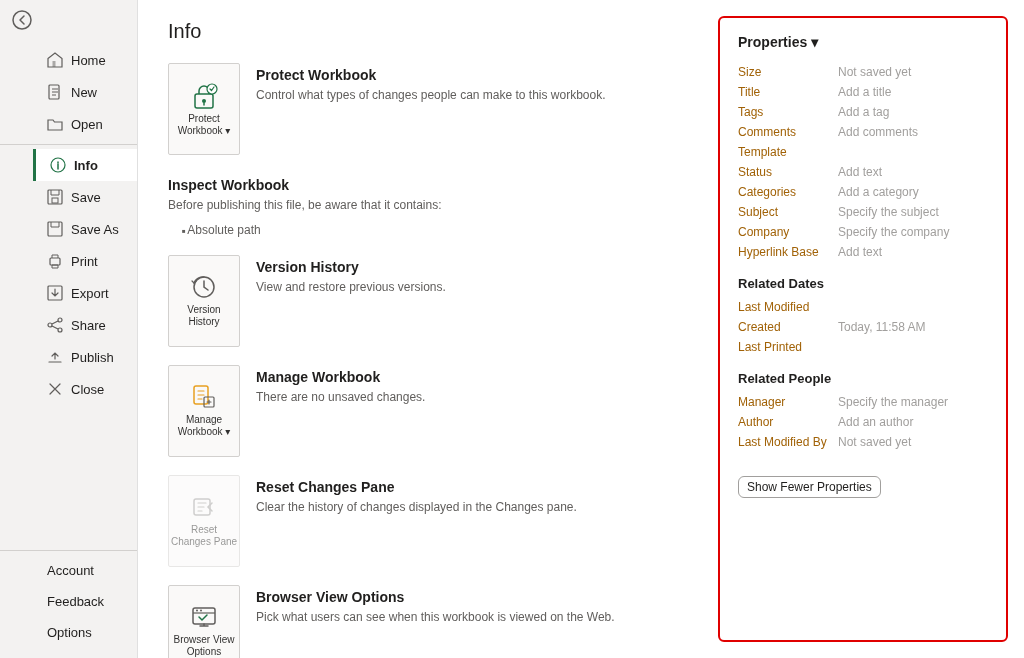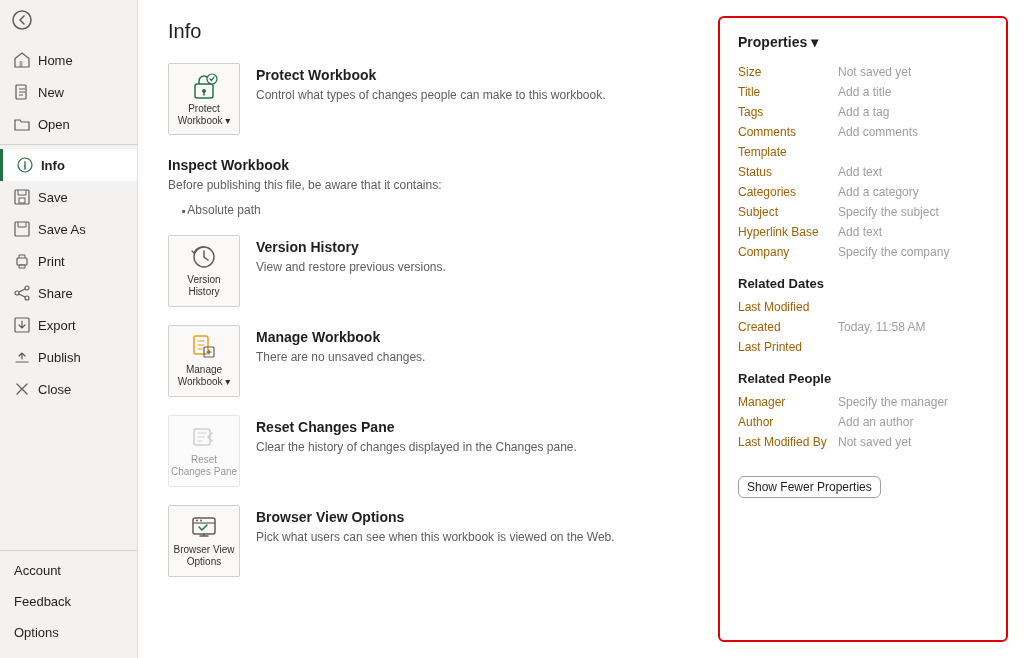--- a/index.html
+++ b/index.html
@@ -28,20 +28,21 @@
     }
     .sidebar-item {
       display: flex;
       align-items: center;
       padding: 8px 14px;
       cursor: pointer;
       font-size: 13px;
       color: #201f1e;
       gap: 8px;
       border-radius: 0;
+      margin-left: 33px;
     }
     .sidebar-item.active {
       background: #fff;
       border-left: 3px solid #217346;
       font-weight: 600;
     }
     .sidebar-item .si-icon { width: 16px; height: 16px; flex-shrink: 0; }
     .sidebar-divider {
       border: none;
       border-top: 1px solid #d2d0ce;
@@ -74,21 +75,21 @@
 
     
     .action-item {
       display: flex;
       align-items: flex-start;
       margin-bottom: 18px;
       gap: 16px;
     }
     .action-icon-box {
       width: 72px;
-      height: 72px;
+      height: 92px;
       border: 1px solid #d2d0ce;
       background: #faf9f8;
       display: flex;
       flex-direction: column;
       align-items: center;
       justify-content: center;
       flex-shrink: 0;
       font-size: 10px;
       color: #323130;
       text-align: center;
@@ -204,33 +205,33 @@
     </div>
     <div class="sidebar-item">
       <svg class="si-icon" viewBox="0 0 16 16" fill="none">
           <rect x="3" y="5" width="10" height="7" rx="1" stroke="#605e5c" stroke-width="1.2"></rect>
           <path d="M5 5V2h6v3M5 12h6v3H5z" stroke="#605e5c" stroke-width="1"></path>
         </svg>
       <span>Print</span>
     </div>
     <div class="sidebar-item">
       <svg class="si-icon" viewBox="0 0 16 16" fill="none">
+          <rect x="1" y="1" width="14" height="14" rx="1" stroke="#605e5c" stroke-width="1.2"></rect>
+          <path d="M8 4v6M5 8l3 3 3-3" stroke="#605e5c" stroke-width="1.2" stroke-linecap="round"></path>
+        </svg>
+      <span>Export</span>
+    </div>
+    <div class="sidebar-item">
+      <svg class="si-icon" viewBox="0 0 16 16" fill="none">
           <circle cx="13" cy="3" r="2" stroke="#605e5c" stroke-width="1.2"></circle>
           <circle cx="3" cy="8" r="2" stroke="#605e5c" stroke-width="1.2"></circle>
           <circle cx="13" cy="13" r="2" stroke="#605e5c" stroke-width="1.2"></circle>
           <path d="M5 7l6-3M5 9l6 3" stroke="#605e5c" stroke-width="1.2"></path>
         </svg>
       <span>Share</span>
-    </div>
-    <div class="sidebar-item">
-      <svg class="si-icon" viewBox="0 0 16 16" fill="none">
-          <rect x="1" y="1" width="14" height="14" rx="1" stroke="#605e5c" stroke-width="1.2"></rect>
-          <path d="M8 4v6M5 8l3 3 3-3" stroke="#605e5c" stroke-width="1.2" stroke-linecap="round"></path>
-        </svg>
-      <span>Export</span>
     </div>
     <div class="sidebar-item">
       <svg class="si-icon" viewBox="0 0 16 16" fill="none">
           <path d="M8 10V4M5 7l3-3 3 3" stroke="#605e5c" stroke-width="1.2" stroke-linecap="round"></path>
           <path d="M2 13h12" stroke="#605e5c" stroke-width="1.2" stroke-linecap="round"></path>
         </svg>
       <span>Publish</span>
     </div>
     <div class="sidebar-item">
       <svg class="si-icon" viewBox="0 0 16 16" fill="none">
@@ -379,26 +380,26 @@
           </tr>
           <tr>
             <td>Categories</td>
             <td>Add a category</td>
           </tr>
           <tr>
             <td>Subject</td>
             <td>Specify the subject</td>
           </tr>
           <tr>
+            <td>Company</td>
+            <td>Specify the company</td>
+          </tr>
+          <tr>
             <td>Hyperlink Base</td>
             <td>Add text</td>
-          </tr>
-          <tr>
-            <td>Company</td>
-            <td>Specify the company</td>
           </tr>
         </tbody>
     </table>
 
     <div class="section-title">Related Dates</div>
     <table class="props-table">
       <tbody id="dates-fields">
           <tr>
             <td>Last Modified</td>
             <td></td>

